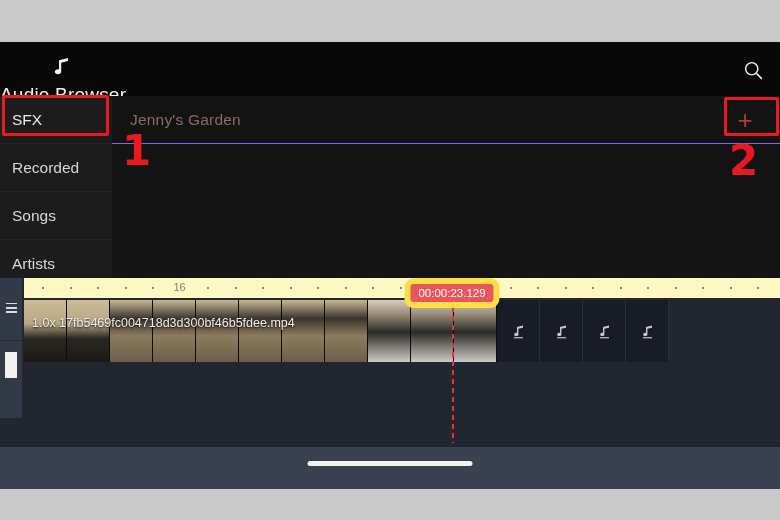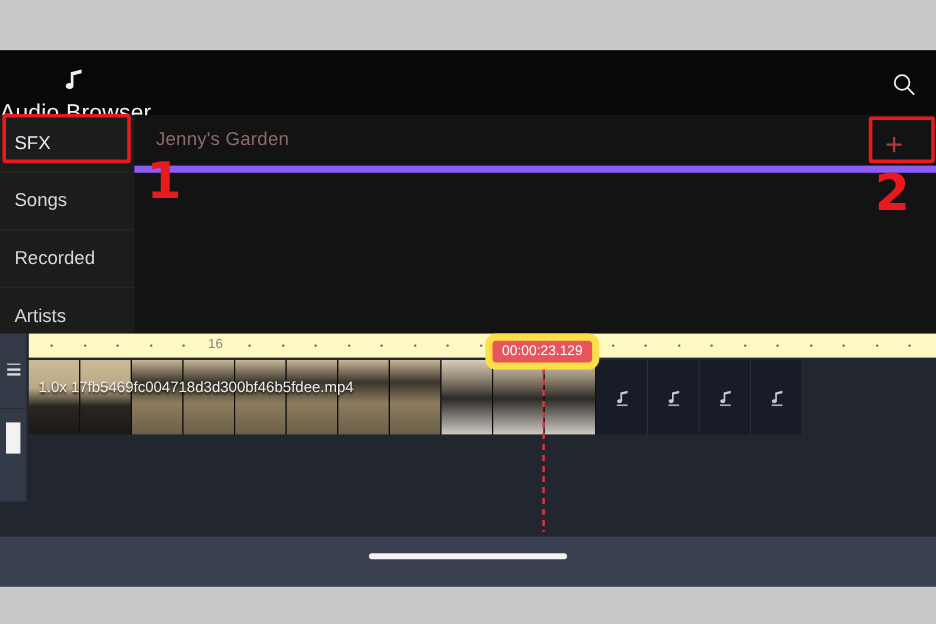--- a/index.html
+++ b/index.html
@@ -31,21 +31,21 @@
   .body-area{position:absolute;left:0;top:54px;width:780px;height:224px;}
   .sidebar{position:absolute;left:0;top:0;width:112px;height:224px;background:#1c1c1c;
     border-right:1px solid #2a2a2a;}
   .side-item{height:48px;display:flex;align-items:center;padding-left:12px;
     color:#d7d7d7;font-size:15.5px;border-bottom:1px solid #262626;cursor:pointer;
     box-sizing:border-box;}
   .side-item.active{color:#e8e8e8;background:#1c1c1c;}
 
   .content{position:absolute;left:112px;top:0;width:668px;height:224px;background:#131313;}
   .track-row{position:relative;height:48px;display:flex;align-items:center;
-    border-bottom:6px solid #8b5cf6;box-sizing:border-box;}
+    border-bottom:1px solid #8b5cf6;box-sizing:border-box;}
   .track-name{padding-left:18px;color:#8e6a6a;font-size:15.5px;letter-spacing:.2px;}
   .add-btn{position:absolute;right:13px;top:9px;width:44px;height:30px;
     display:flex;align-items:center;justify-content:center;cursor:pointer;}
   .add-plus{color:#b03a3a;font-size:26px;line-height:1;font-weight:300;}
 
   
   .anno-box{position:absolute;border:3px solid #e8191f;border-radius:2px;
     pointer-events:none;box-sizing:border-box;}
   #box-sfx{left:2px;top:95px;width:107px;height:41px;}
   #box-add{left:724px;top:97px;width:55px;height:39px;}
@@ -117,24 +117,24 @@
       </div>
     </div>
 
     <div class="body-area">
 
       <div class="sidebar">
         <div class="side-item active">
           <span>SFX</span>
         </div>
         <div class="side-item">
+          <span>Recorded</span>
+        </div>
+        <div class="side-item">
           <span>Songs</span>
-        </div>
-        <div class="side-item">
-          <span>Recorded</span>
         </div>
         <div class="side-item">
           <span>Artists</span>
         </div>
       </div>
 
       <div class="content">
         <div class="track-row">
           <span class="track-name">Jenny's Garden</span>
           <div class="add-btn">

